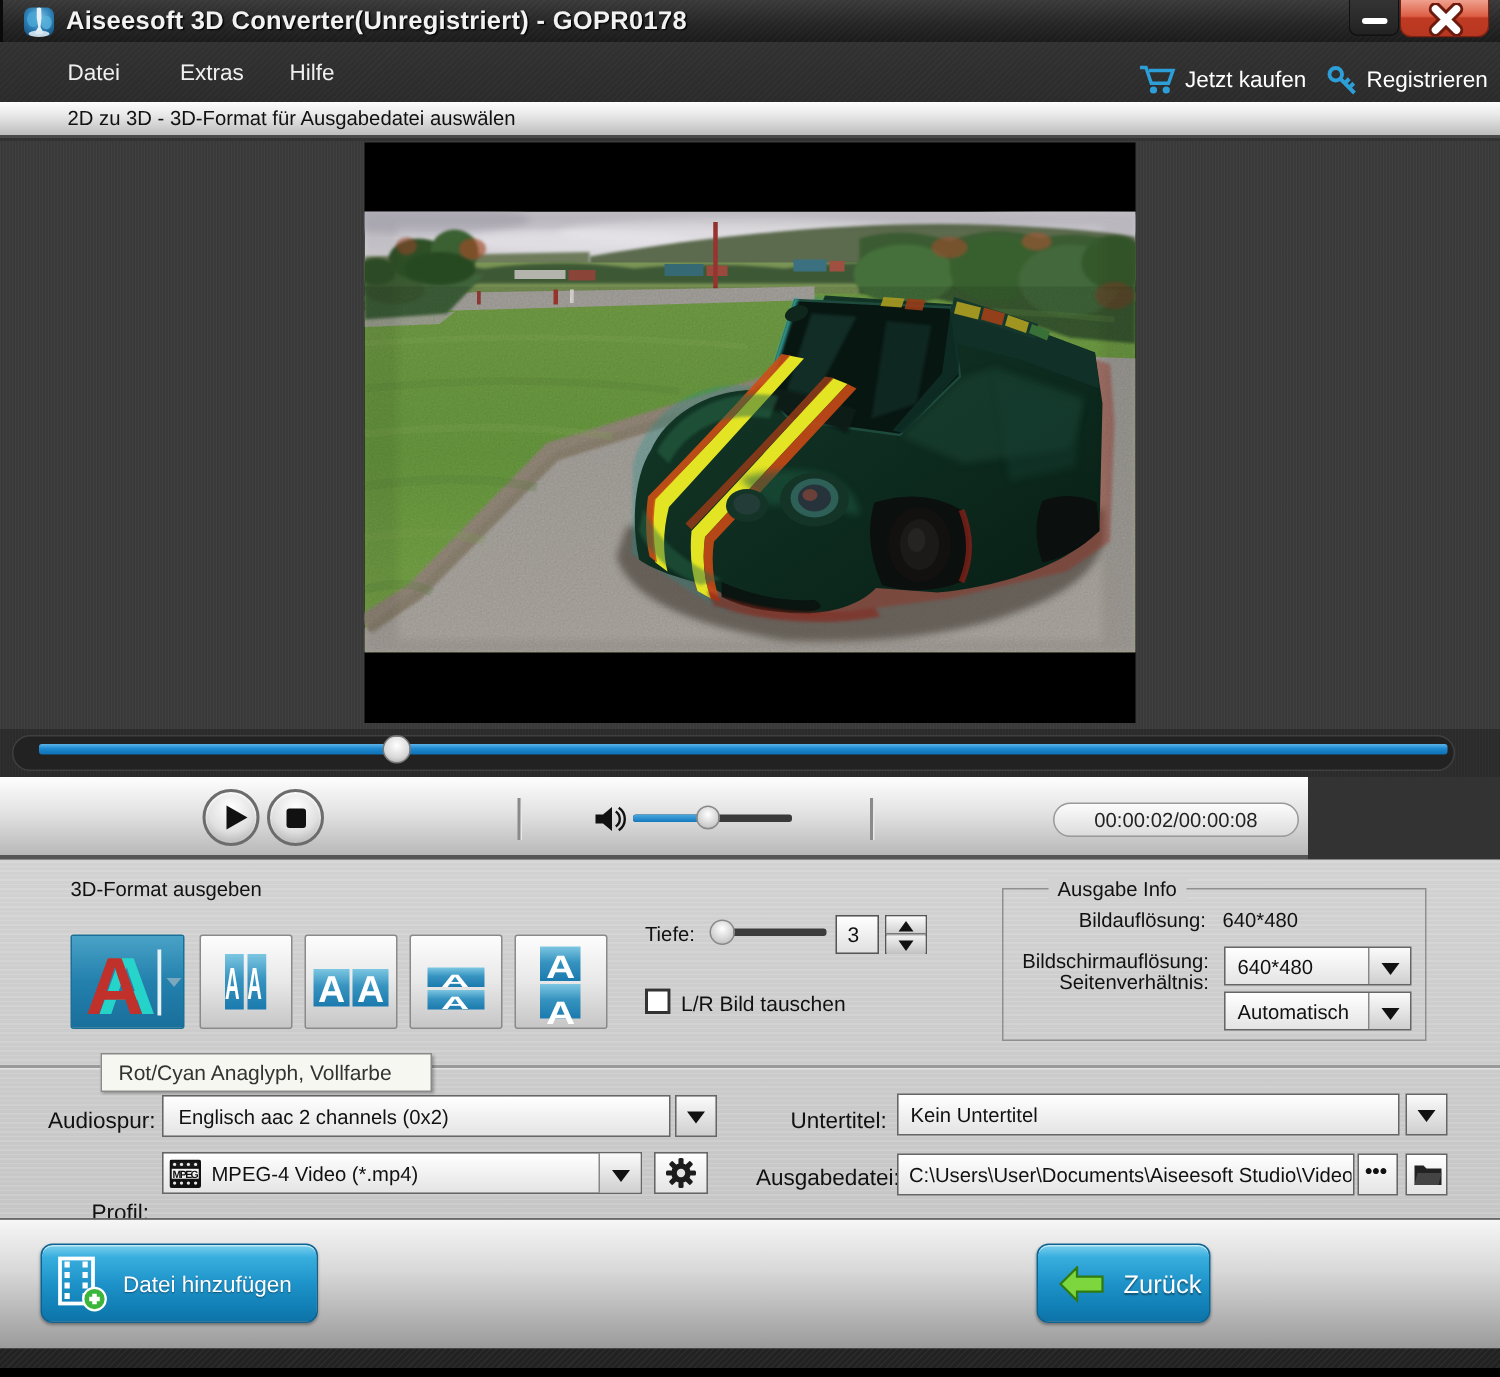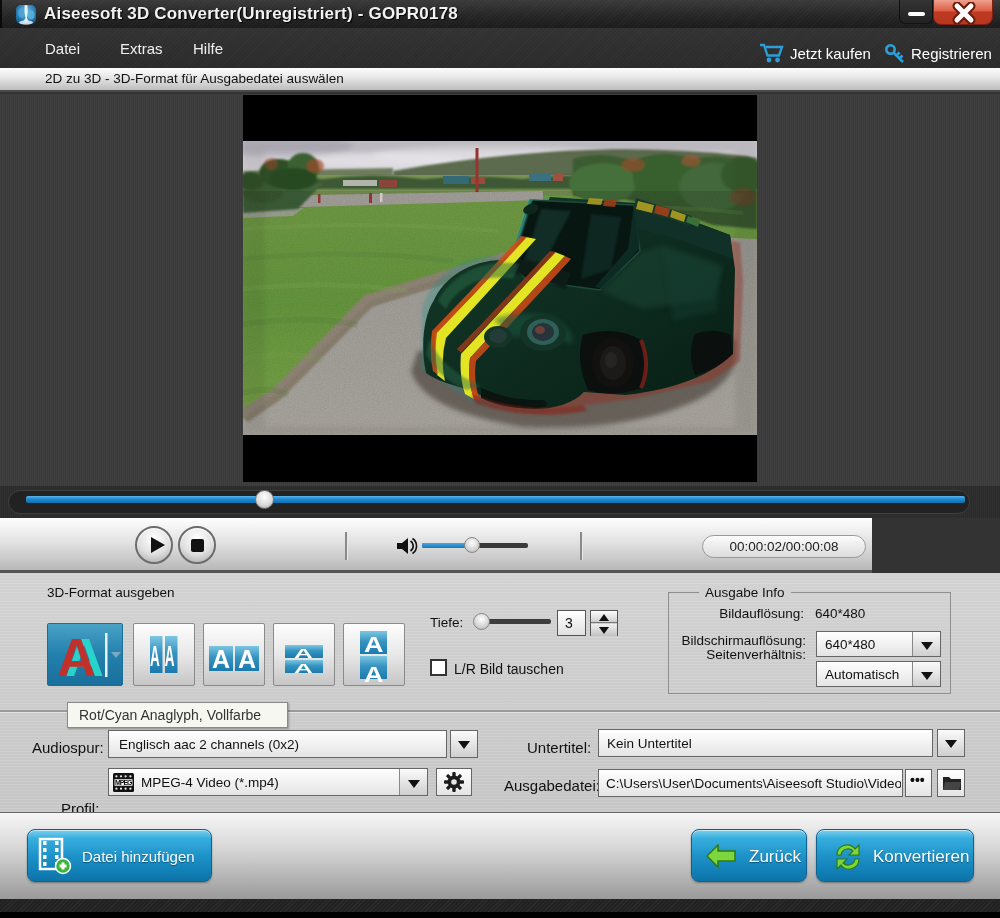--- a/index.html
+++ b/index.html
@@ -546,24 +546,17 @@
           <rect x="25.5" y="25.5" width="3" height="7" fill="#fff"></rect>
       </svg>
       <span class="blabel" style="left:54px; top:18px;">Datei hinzufügen</span>
     </div>
     <div id="backbtn" class="bluebtn">
       <svg width="30" height="26" viewBox="0 0 30 26" style="position:absolute; left:14px; top:14px;">
         <path d="M12 1 L12 7 L29 7 L29 17 L12 17 L12 23 L1 12 Z" fill="#7ed63e" stroke="#2f7a12" stroke-width="1.5"></path>
       </svg>
       <span class="blabel" style="left:57px; top:17px; font-size:17px;">Zurück</span>
     </div>
-    <div id="convbtn" class="bluebtn">
-      <svg width="34" height="32" viewBox="0 0 34 32" style="position:absolute; left:14px; top:11px;">
-        <path d="M6 14 A10 10 0 0 1 24 8 L28 4 L28 14 L18 14 L22 10 A7 7 0 0 0 10 14 Z" fill="#7ed63e" stroke="#2f7a12" stroke-width="1.2"></path>
-        <path d="M28 18 A10 10 0 0 1 10 24 L6 28 L6 18 L16 18 L12 22 A7 7 0 0 0 24 18 Z" fill="#7ed63e" stroke="#2f7a12" stroke-width="1.2"></path>
-      </svg>
-      <span class="blabel" style="left:56px; top:17px; font-size:17px;">Konvertieren</span>
-    </div>
   </div>
 
   <div id="footer"></div>
 
 </div>
 
 </body></html>

